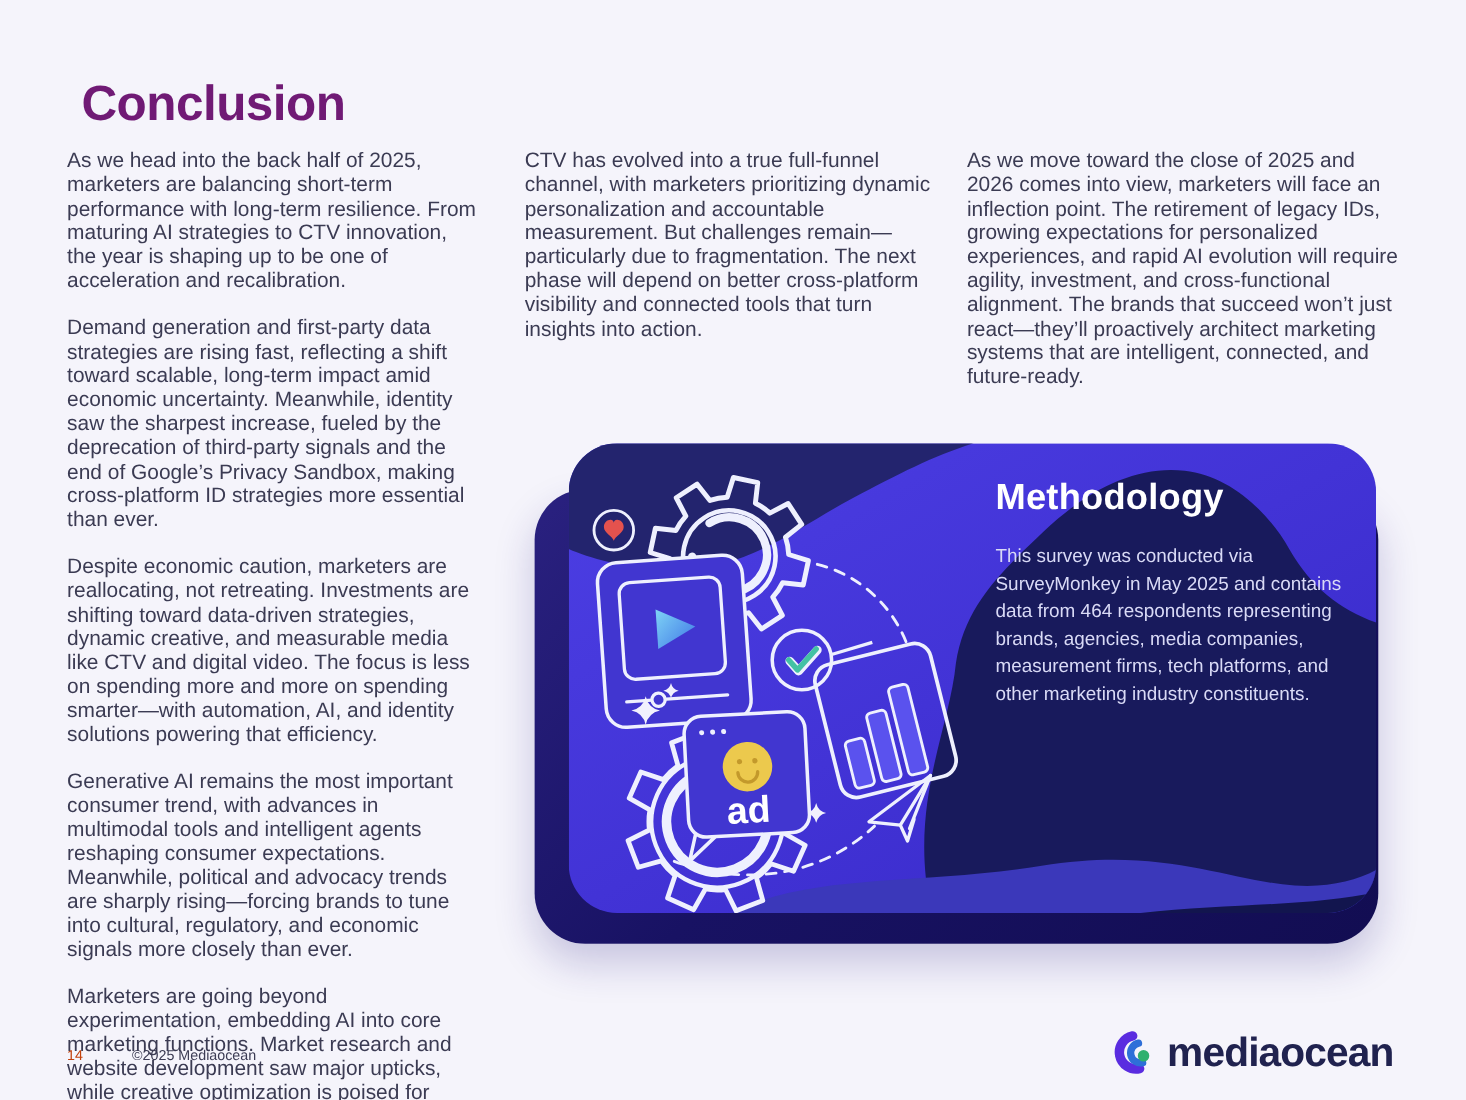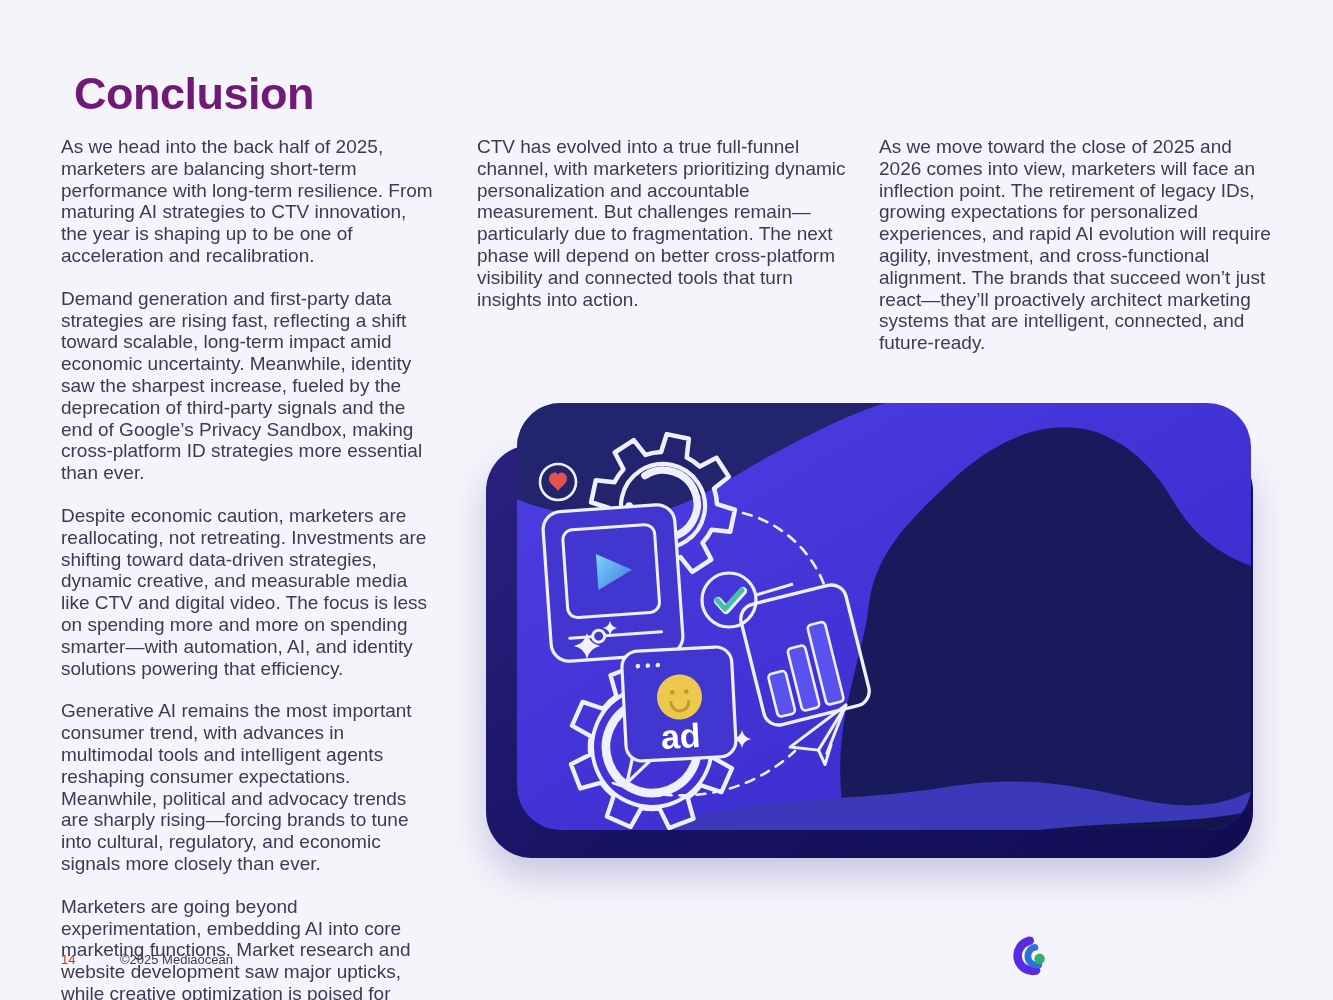--- a/index.html
+++ b/index.html
@@ -153,29 +153,32 @@
 
       <path d="M96,380 C150,400 222,400 278,348" fill="none" stroke="#eef0fe" stroke-width="2.6" stroke-dasharray="9 8" stroke-linecap="round"></path>
       <g transform="translate(302,333) rotate(-6)" fill="none" stroke="#eef0fe" stroke-width="3" stroke-linecap="round" stroke-linejoin="round">
         <path d="M30,-28 L-30,8 L-2,14 Z"></path>
         <path d="M-2,14 L3,29 L11,10"></path>
         <path d="M30,-28 L6,18"></path>
       </g>
     </svg>
 
     <div class="card-text">
+      <h2>Methodology</h2>
+      <p>This survey was conducted via SurveyMonkey in May 2025 and contains data from 464 respondents representing brands, agencies, media companies, measurement firms, tech platforms, and other marketing industry constituents.</p>
     </div>
   </section>
 
   <span class="footer-pagenum">14</span>
   <span class="footer-copy">©2025 Mediaocean</span>
 
   <div class="brand-logo">
     <svg width="42" height="40" viewBox="0 0 44 42">
       <g transform="rotate(-12 22 21)" fill="none" stroke-linecap="round">
         <path d="M24,5 A16,16 0 1 0 24,37" stroke="#5a2ce0" stroke-width="9"></path>
         <path d="M28,13 A9.5,9.5 0 1 0 28,32" stroke="#2e6fd8" stroke-width="7"></path>
       </g>
       <circle cx="31" cy="24" r="5.5" fill="#2fb06e"></circle>
     </svg>
+    <span class="wordmark">mediaocean</span>
   </div>
 
 </main>
 
 </body></html>

